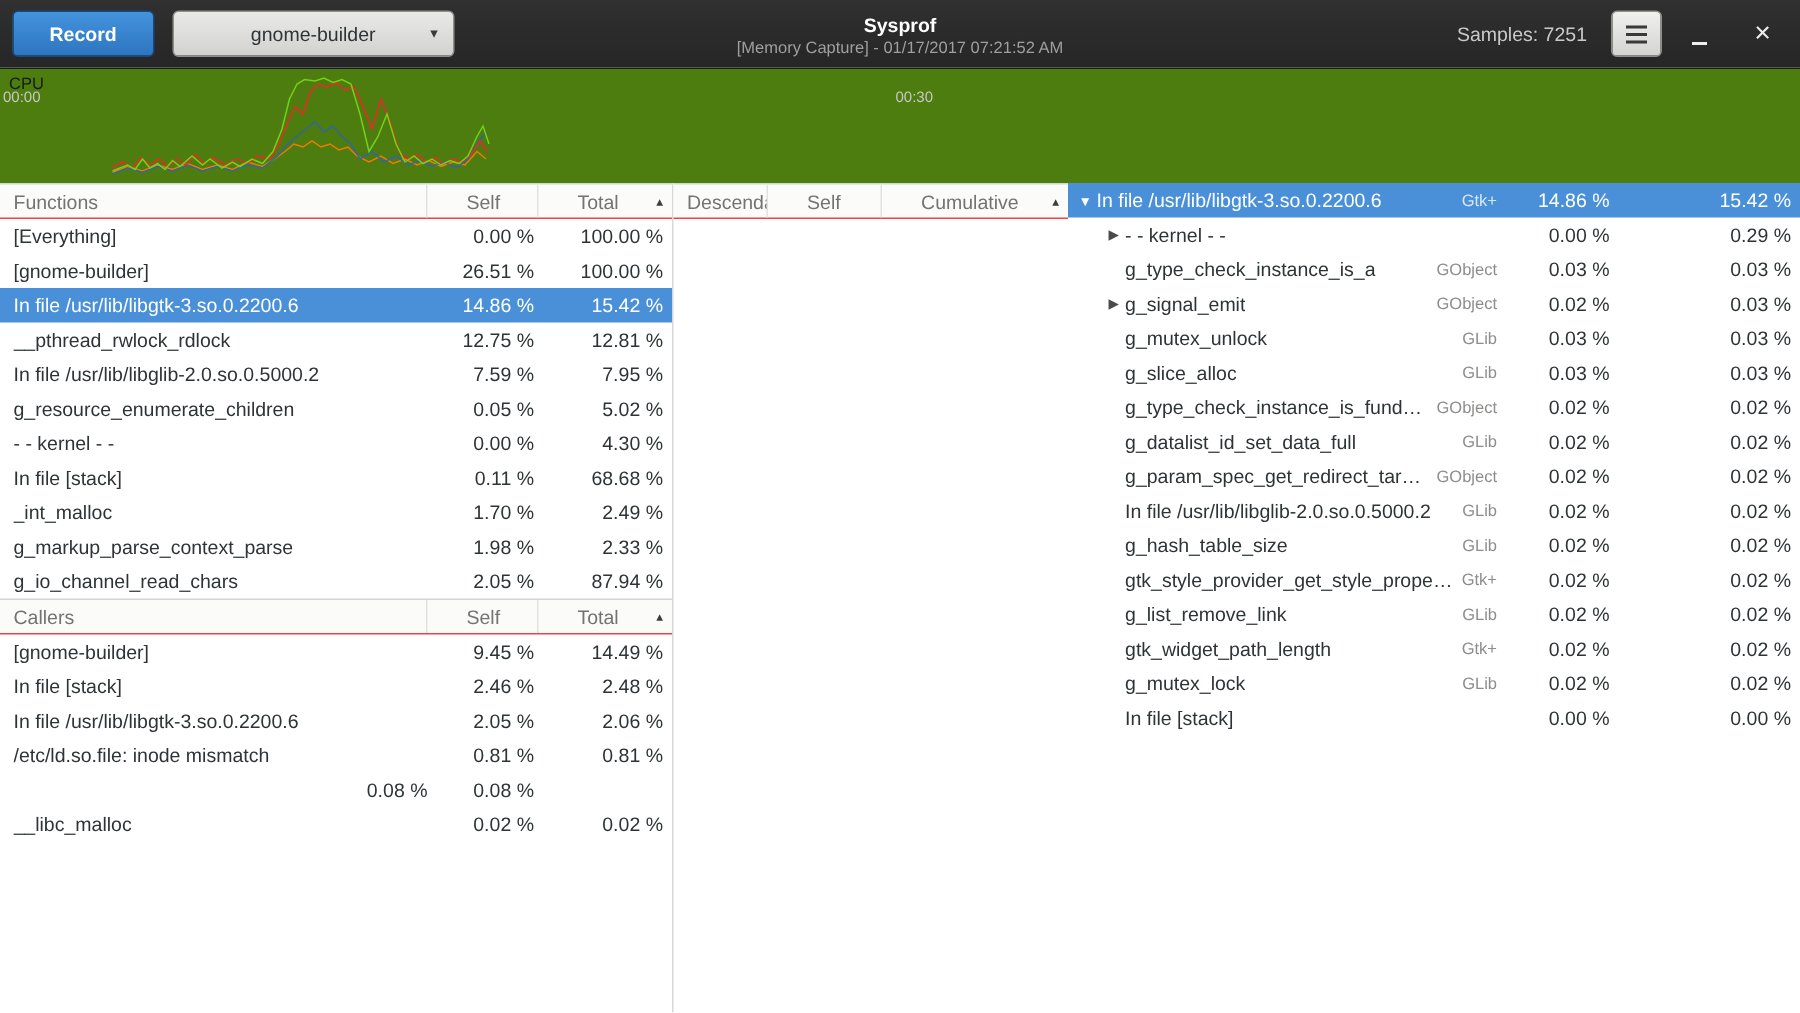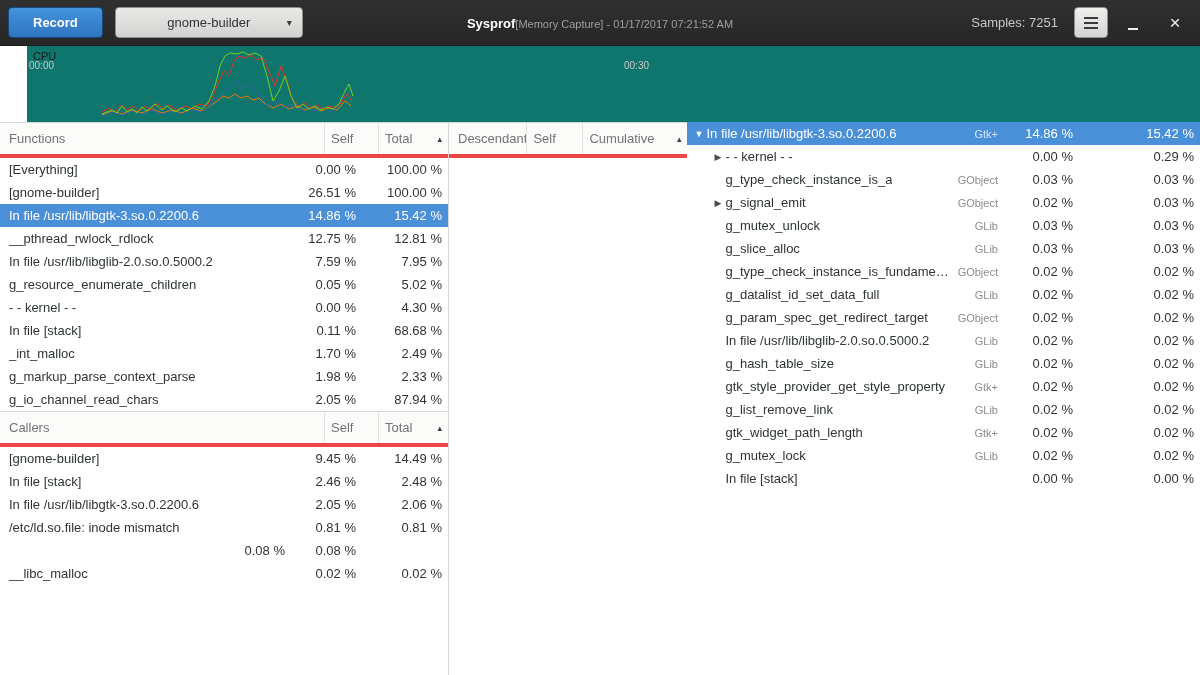--- a/index.html
+++ b/index.html
@@ -22,54 +22,54 @@
   }
   .btn-target {
     height:31px; width:188px; margin-left:12px; position:relative;
     background:linear-gradient(#e9e9e8,#d2d2d0); border:1px solid #8f8f8c; border-radius:4px;
     color:#2e3436; font-size:13px; display:flex; align-items:center; justify-content:center;
     cursor:pointer;
   }
   .btn-target .caret { position:absolute; right:10px; font-size:10px; color:#3a3a3a; }
   .title-box {
     position:absolute; left:0; right:0; top:0; height:46px; pointer-events:none;
-    display:flex; flex-direction:row; align-items:center; justify-content:center;
+    display:flex; flex-direction:column; align-items:center; justify-content:center;
   }
   .title { color:#ffffff; font-size:13px; font-weight:bold; }
   .subtitle { color:#9f9f9d; font-size:11px; margin-top:2px; }
   .hdr-right { margin-left:auto; display:flex; align-items:center; }
   .samples { color:#c9c9c7; font-size:13px; margin-right:16px; }
   .btn-menu {
     width:34px; height:31px; border:1px solid #8f8f8c; border-radius:4px;
     background:linear-gradient(#efefee,#d4d4d2);
     display:flex; flex-direction:column; align-items:center; justify-content:center; gap:3px;
     cursor:pointer;
   }
   .btn-menu .bar { width:14px; height:2px; background:#3a3a3a; }
   .btn-win {
     width:34px; height:34px; margin-left:8px; background:transparent; border:none;
     display:flex; align-items:center; justify-content:center; cursor:pointer; color:#ededec;
   }
   .btn-min .minbar { width:10px; height:2px; background:#ededec; margin-top:12px; }
   .btn-close { font-size:19px; line-height:1; }
   
-  .cpu-area { height:76px; position:relative; background:#0f766e;margin-left:27px; }
+  .cpu-area { height:76px; position:relative; background:#4d7c0f; }
   .cpu-label { position:absolute; top:4px; left:6px; font-size:11px; color:#1a1a1a; }
   .tick { position:absolute; top:14px; font-size:10px; color:#c9c9c7; }
   .tick-left { left:2px; }
   .tick-mid { left:597px; }
   .cpu-svg { position:absolute; left:0; top:0; }
   
   .content { display:flex; height:553px; }
   .left-pane { width:448px; display:flex; flex-direction:column; }
   .v-divider { width:1px; background:#d8d8d6; }
   .right-pane { flex:1; display:flex; flex-direction:row; min-width:0; }
   .thead {
-    display:grid; height:36px; background:#fbfbfa;
-    border-top:1px solid #d5d5d3; border-bottom:4px solid #ef4444;
+    display:grid; height:24px; background:#fbfbfa;
+    border-top:1px solid #d5d5d3; border-bottom:1px solid #ef4444;gap:20px;
   }
   .cols-lr { grid-template-columns:1fr 54px 69px; }
   .cols-desc { grid-template-columns:1fr 56px 104px; }
   .th {
     font-size:13px; color:#737373; display:flex; align-items:center;
     padding:0 6px; border-right:1px solid #e2e2e0; overflow:hidden; cursor:pointer;
   }
   .th:last-child { border-right:none; }
   .th.first { padding-left:9px; }
   .sort-arrow { margin-left:auto; font-size:9px; color:#3c3c3c; padding-left:4px; }

